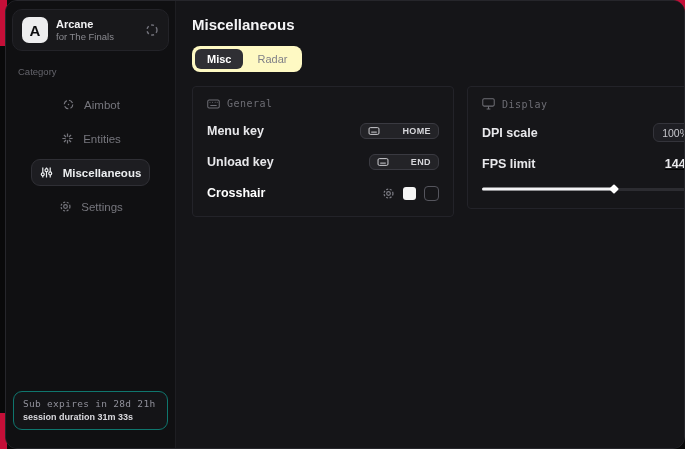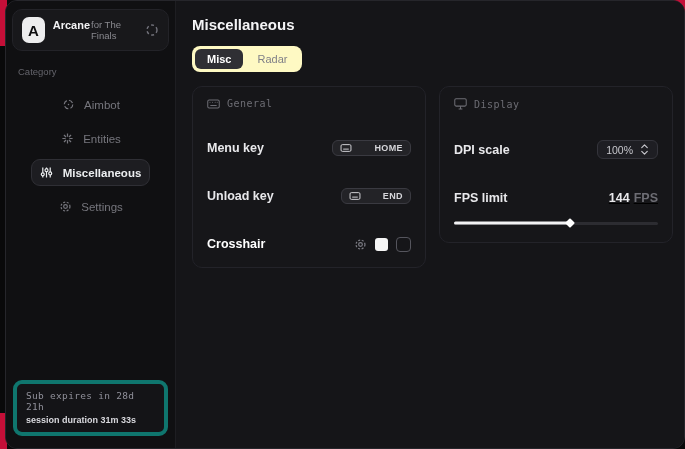--- a/index.html
+++ b/index.html
@@ -38,21 +38,21 @@
     display:flex; align-items:center; gap:8px;
     background:#18181b; border:1px solid #232328;
     border-radius:10px; padding:7px 9px;
   }
   .logo-box {
     width:26px; height:26px; border-radius:7px;
     background:#ededee; color:#0d0d0f;
     font-weight:bold; font-size:15px;
     display:flex; align-items:center; justify-content:center;
   }
-  .profile-texts { display:flex; flex-direction:row; gap:1px; }
+  .profile-texts { display:flex; flex-direction:column; gap:1px; }
   .profile-name { font-size:11px; font-weight:bold; color:#f2f2f4; }
   .profile-sub { font-size:9.5px; color:#8a8a90; }
   .profile-action { margin-left:auto; color:#71717a; display:flex; }
 
   .category-label {
     font-size:9.5px; color:#64646b;
     margin:15px 4px 14px 6px;
   }
   .nav { display:flex; flex-direction:column; gap:7px;align-items:center; }
   .nav-item {
@@ -62,22 +62,22 @@
     color:#76767d; font-size:11.5px;
     cursor:default;
   }
   .nav-item.active {
     background:#1d1d21; border-color:#2f2f35; color:#eceef0;
     font-weight:bold;
   }
   .nav-item .ico { display:flex; width:14px; justify-content:center; }
 
   .footer-card {
-    position:absolute; left:7px; right:7px; bottom:12px;
-    border:4px solid #0f766e; border-radius:9px;
+    position:absolute; left:7px; right:7px; bottom:18px;
+    border:1px solid #0f766e; border-radius:9px;
     background:#141417; padding:6px 9px 7px;
   }
   .footer-line1 {
     font-family:"DejaVu Sans Mono", monospace;
     font-size:9.5px; color:#90909a; letter-spacing:.3px;
   }
   .footer-line2 {
     margin-top:3px; font-size:9px; font-weight:bold; color:#d9d9de;
   }
 
@@ -89,32 +89,32 @@
     background:#fef9c3; border-radius:8px; padding:3px;
   }
   .tab {
     font-size:11px; padding:4px 12px; border-radius:6px;
     color:#808088; cursor:default;
   }
   .tab.active { background:#2f2f34; color:#ffffff; font-weight:bold; }
 
   .cards { margin-top:14px; display:flex; gap:13px; align-items:flex-start; }
   .card {
-    width:234px;
+    width:262px;
     background:#161619; border:1px solid #232329;
-    border-radius:10px; padding:11px 14px 14px;
+    border-radius:4px; padding:11px 14px 14px;
   }
   .card-header {
     display:flex; align-items:center; gap:7px;
     color:#6d6d74;
     font-family:"DejaVu Sans Mono", monospace;
     font-size:10px; letter-spacing:.5px;
   }
   .row {
-    margin-top:30px; display:flex; align-items:center;
+    margin-top:13px; display:flex; align-items:center;
     justify-content:space-between; min-height:18px;
   }
   .row-label { font-size:12.5px; font-weight:bold; color:#e8e8eb; }
   .row-label.dim { color:#ffffff; }
 
   .key-badge {
     display:inline-flex; align-items:center; gap:22px;
     background:#232327; border:1px solid #3a3a41;
     border-radius:6px; padding:2px 7px;
     font-size:9px; font-weight:bold; color:#d6d6da;

